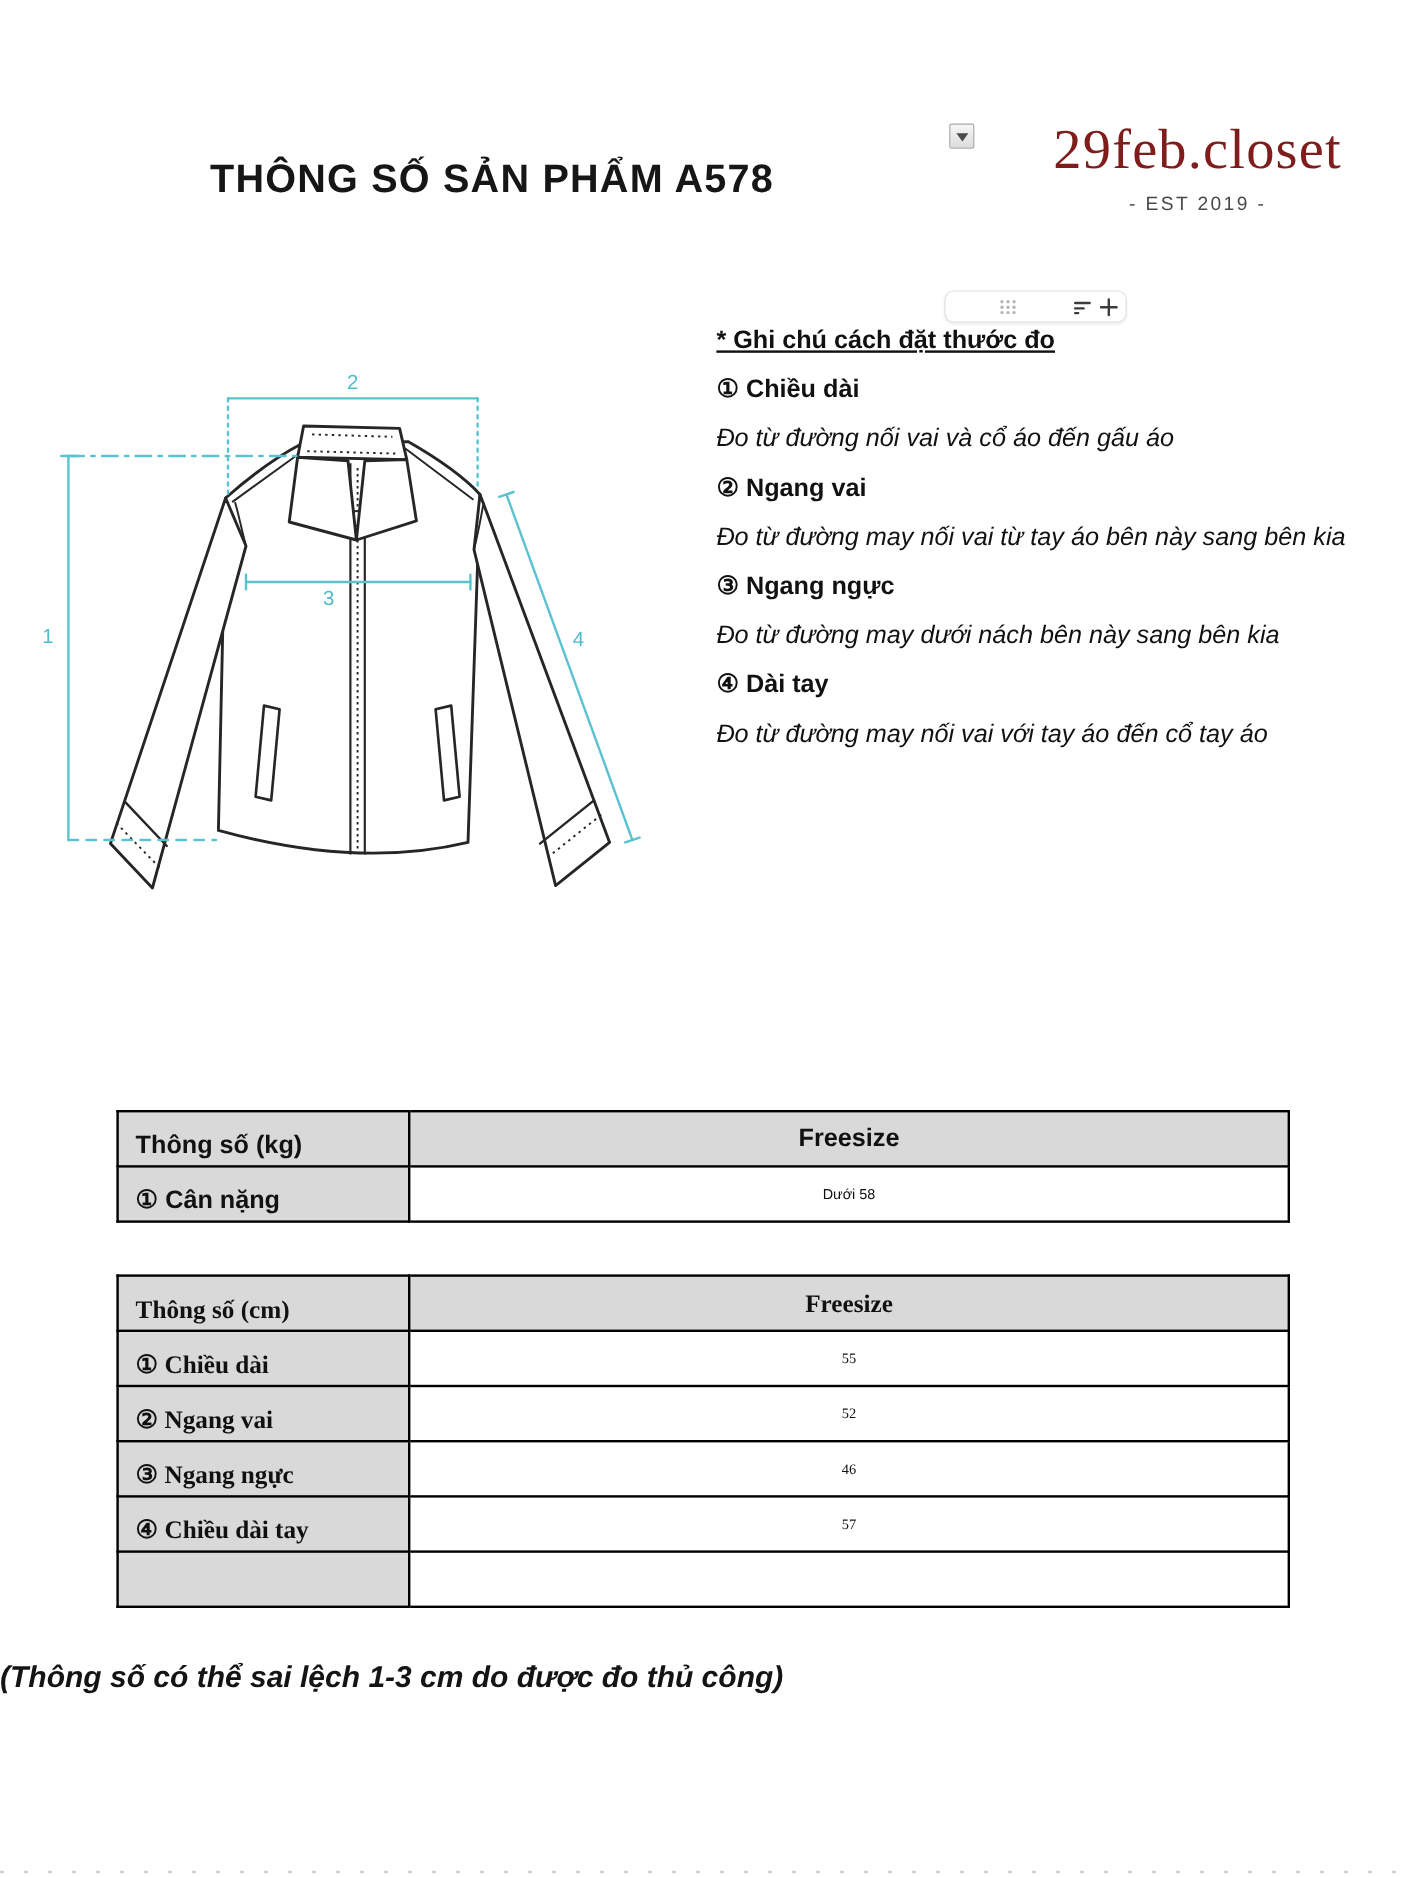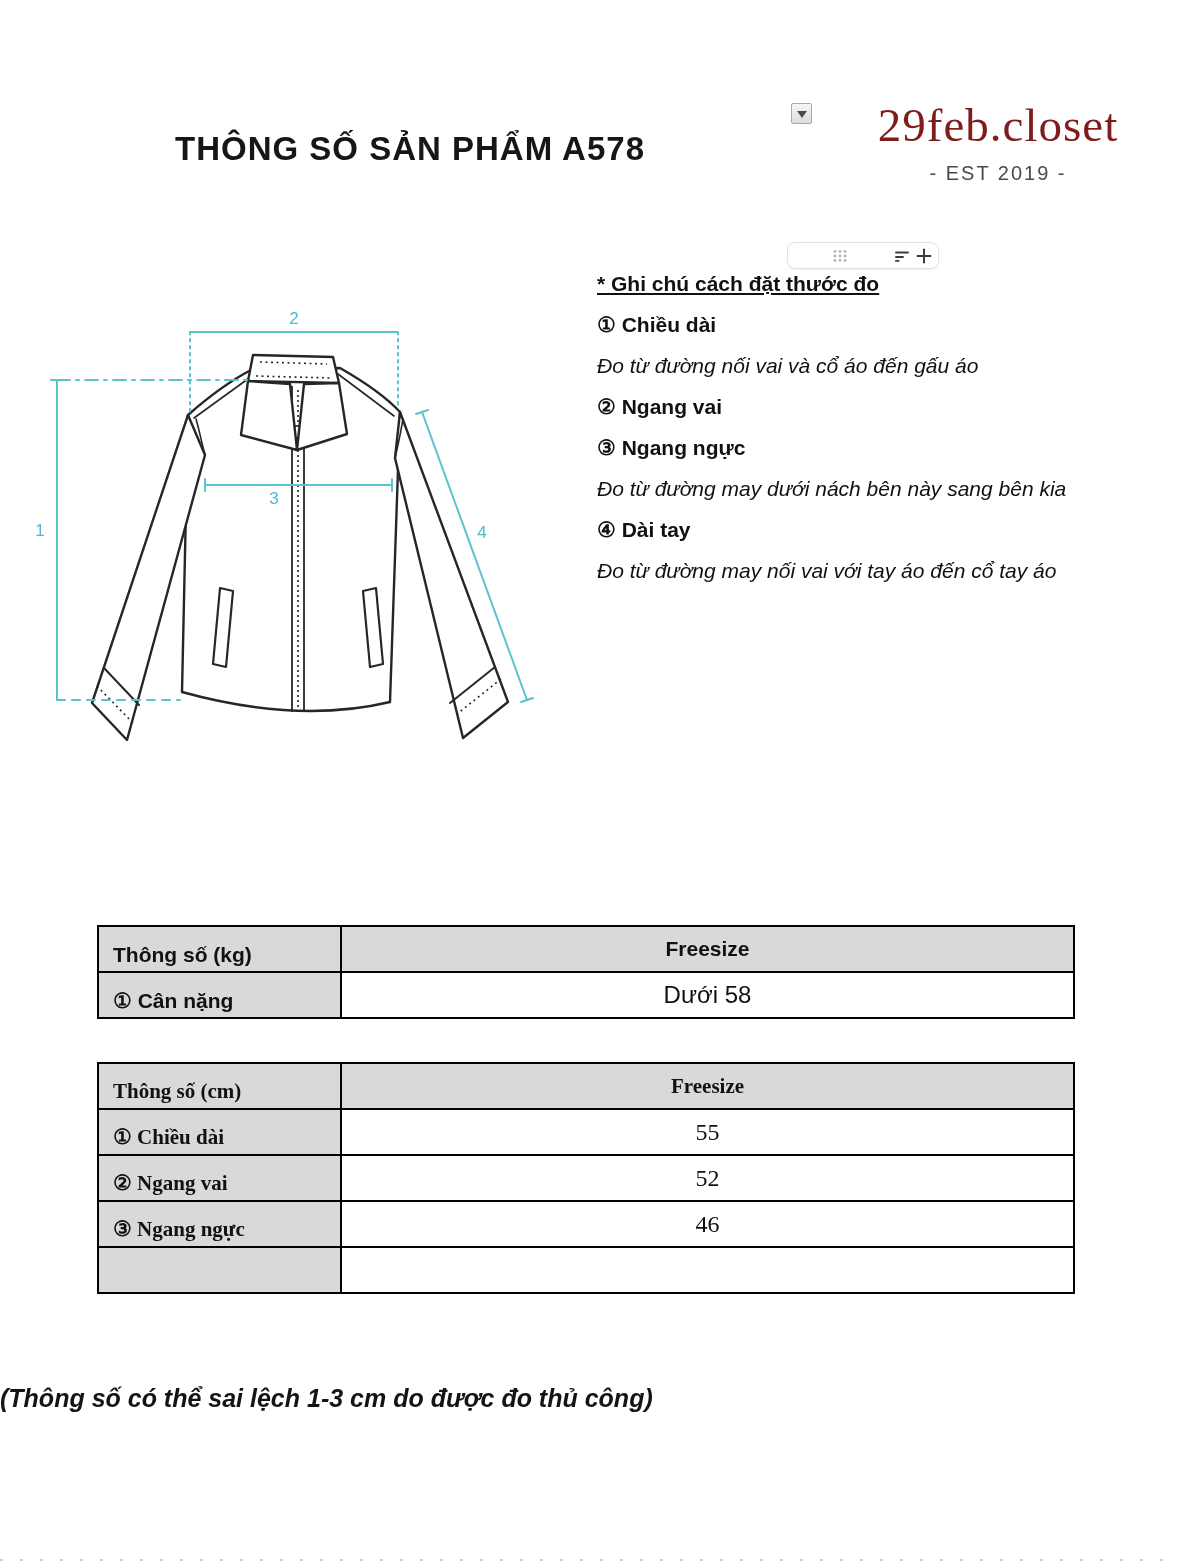--- a/index.html
+++ b/index.html
@@ -5,21 +5,21 @@
   html,body{margin:0;padding:0;background:#fff;}
   .page{position:relative;width:1180px;height:1564px;background:#fff;overflow:hidden;
         font-family:"Liberation Sans",sans-serif;color:#111;}
 
   
   .doc-title{position:absolute;left:175px;top:130px;font-size:33px;font-weight:700;
              letter-spacing:1px;color:#161616;text-align:center;}
   .brand{position:absolute;left:843px;top:100px;width:310px;text-align:center;}
   .brand-name{font-family:"Liberation Serif","DejaVu Serif",serif;font-size:47px;
               color:#7f1d1d;letter-spacing:1px;line-height:1.1;}
-  .brand-est{margin-top:10px;font-size:20px;color:#4a4a4a;letter-spacing:2px;}
+  .brand-est{margin-top:10px;font-size:16px;color:#4a4a4a;letter-spacing:2px;}
   .drop-btn{position:absolute;left:791px;top:103px;width:21px;height:21px;box-sizing:border-box;
             background:linear-gradient(#f6f6f6,#dcdcdc);border:1px solid #a9a9a9;border-radius:2px;
             display:flex;align-items:center;justify-content:center;cursor:pointer;}
   .drop-tri{width:0;height:0;border-left:5px solid transparent;border-right:5px solid transparent;
             border-top:7px solid #4a4a4a;margin-top:2px;}
 
   
   .mini-toolbar{position:absolute;left:787px;top:242px;width:150px;height:25px;background:#fff;
                 border:1px solid #e2e2e2;border-radius:8px;box-shadow:0 1px 2px rgba(0,0,0,.06);}
   .mini-toolbar .tb-icon{position:absolute;top:5px;}
@@ -35,21 +35,21 @@
   .instructions p{margin:0;}
 
   
   .diagram{position:absolute;left:30px;top:298px;width:540px;height:475px;}
 
   
   table.spec{position:absolute;left:97px;border-collapse:collapse;width:978px;table-layout:fixed;}
   table.spec td{border:2px solid #000;height:46px;padding:11px 0 0 14px;font-size:21px;box-sizing:border-box;}
   table.spec td.lbl{background:#d9d9d9;font-weight:700;width:243px;}
   table.spec td.hdr{background:#d9d9d9;font-weight:700;text-align:center;padding:0;}
-  table.spec td.val{background:#fff;text-align:center;padding:0;font-size:24px;border-radius:19px;}
+  table.spec td.val{background:#fff;text-align:center;padding:0;font-size:12px;border-radius:19px;}
   #table-kg{top:925px;}
   #table-cm{top:1062px;font-family:Liberation Serif, serif;}
 
   
   .footer-note{position:absolute;left:0;top:1384px;width:100%;
                font-size:25px;font-style:italic;font-weight:600;color:#141414;}
 
   
   .page-break-dashes{position:absolute;left:0;bottom:3px;width:100%;height:2px;
      background:repeating-linear-gradient(90deg,#cfcfcf 0 3px,transparent 3px 20px);}
@@ -94,20 +94,21 @@
     <svg class="tb-icon tb-plus" width="16" height="16" viewBox="0 0 16 16">
       <path d="M8 1.5 V14.5 M1.5 8 H14.5" stroke="#3c3c3c" stroke-width="2" stroke-linecap="round"></path>
     </svg>
   </div>
 
   <div class="instructions">
     <p class="instr-head">* Ghi chú cách đặt thước đo</p>
     <p class="instr-label">① Chiều dài</p>
     <p class="instr-desc">Đo từ đường nối vai và cổ áo đến gấu áo</p>
     <p class="instr-label">② Ngang vai</p>
+    <p class="instr-desc">Đo từ đường may nối vai từ tay áo bên này sang bên kia</p>
     <p class="instr-label">③ Ngang ngực</p>
     <p class="instr-desc">Đo từ đường may dưới nách bên này sang bên kia</p>
     <p class="instr-label">④ Dài tay</p>
     <p class="instr-desc">Đo từ đường may nối vai với tay áo đến cổ tay áo</p>
   </div>
 
   <svg class="diagram" viewBox="0 0 540 475">
 
     <g stroke="#262626" stroke-width="2.4" fill="#ffffff" stroke-linejoin="round" stroke-linecap="round">
       <path d="M158,117 C175,102 200,83 221,72 L310,70 C331,82 356,99 370,114 L360,404 Q268,426 152,394 Z"></path>
@@ -206,20 +207,24 @@
     </tr>
     <tr>
       <td class="lbl">② Ngang vai</td>
       <td class="val">52</td>
     </tr>
     <tr>
       <td class="lbl">③ Ngang ngực</td>
       <td class="val">46</td>
     </tr>
     <tr>
+      <td class="lbl">④ Chiều dài tay</td>
+      <td class="val">57</td>
+    </tr>
+    <tr>
       <td class="lbl"></td>
       <td class="val"></td>
     </tr>
   </tbody>
     </table>
 
   <div class="footer-note">(Thông số có thể sai lệch 1-3 cm do được đo thủ công)</div>
 
   <div class="page-break-dashes"></div>
 </div>

